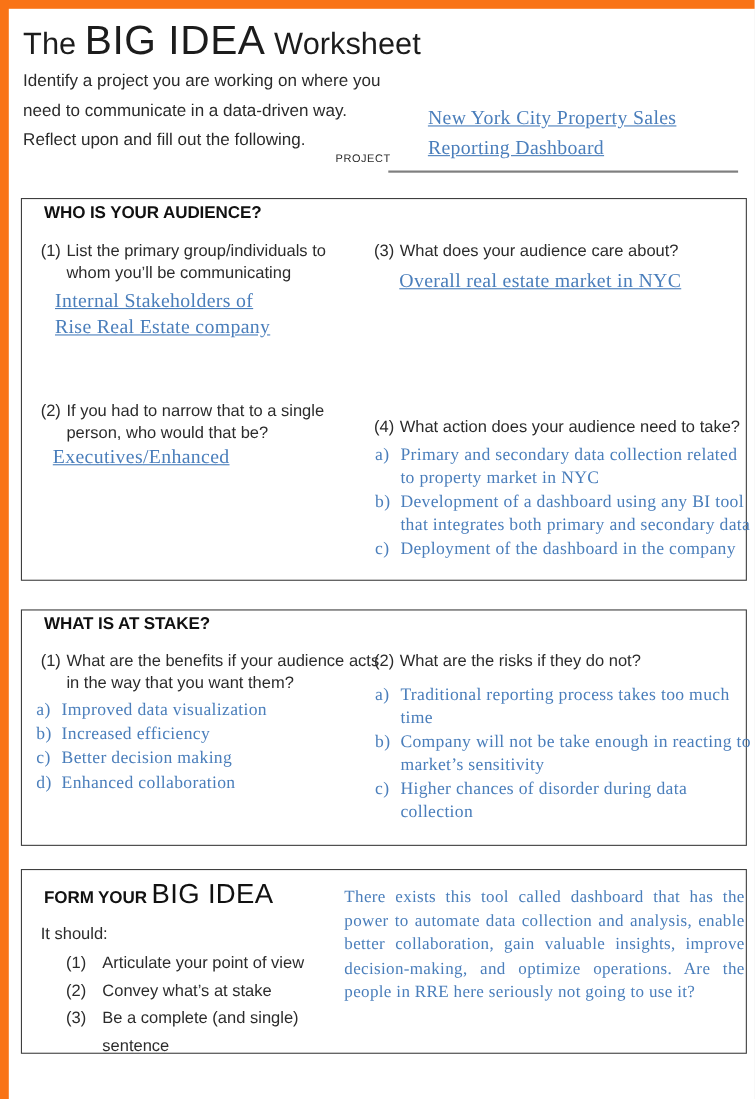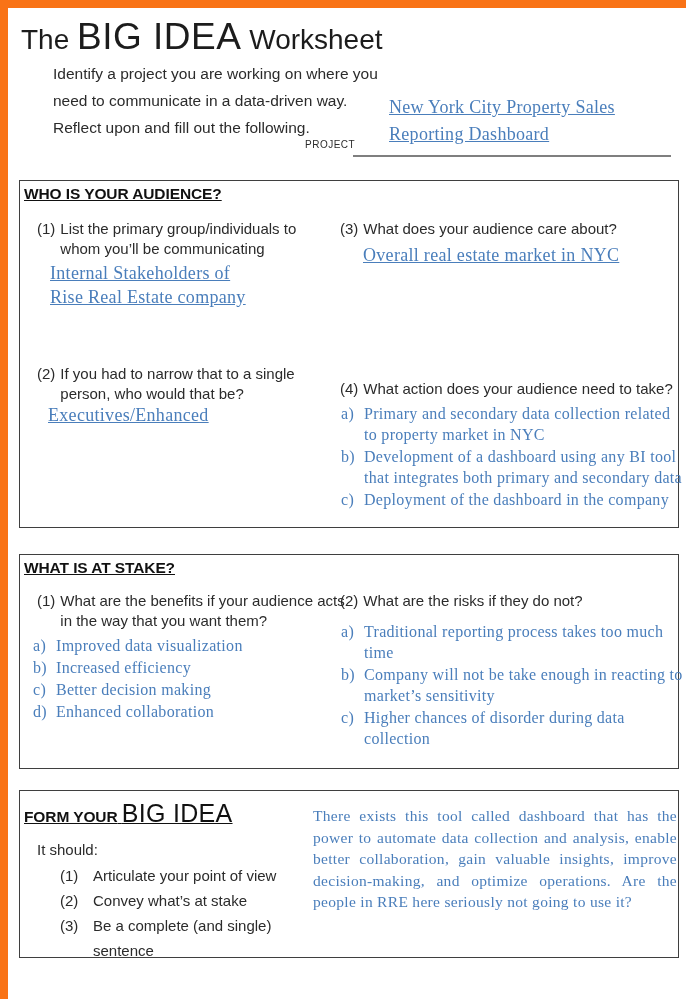--- a/index.html
+++ b/index.html
@@ -11,34 +11,34 @@
     border:8px solid #f97316;
     box-shadow:2px 3px 0 rgba(110,110,110,.55);
     font-family:"Liberation Sans", sans-serif;
     color:#262626;
     overflow:hidden;
   }
   .abs{position:absolute;}
   
   .title{left:13px;top:8px;font-size:28px;color:#1c1c1c;white-space:nowrap;}
   .title .big{font-size:37px;letter-spacing:.5px;}
-  .intro{left:13px;top:52px;width:330px;font-size:15.5px;line-height:27px;color:#2b2b2b;margin-left:32px;}
+  .intro{left:13px;top:52px;width:330px;font-size:15.5px;line-height:27px;color:#2b2b2b;}
   .project-label{left:297px;top:131px;font-size:10px;letter-spacing:.5px;color:#2b2b2b;}
   .project-line{left:345px;top:116px;width:318px;height:31px;border-bottom:2px solid #7f7f7f;}
   .project-value{left:381px;top:86px;line-height:27px;}
   
   .hw{font-family:cursive;color:#4a7ebb;letter-spacing:.3px;}
   .hw-lg{font-size:18px;text-decoration:underline;}
   .hw-md{font-size:16px;}
   
   .box{position:absolute;border:1.5px solid #3f3f3f;background:#fff;}
   .box-audience{left:11px;top:172px;width:658px;height:346px;}
   .box-stake{left:11px;top:546px;width:658px;height:213px;}
   .box-bigidea{left:11px;top:782px;width:658px;height:166px;}
-  .sec-h{left:4px;top:4px;font-size:15.5px;font-weight:700;color:#111;letter-spacing:-.1px;white-space:nowrap;text-decoration:underline;}
+  .sec-h{left:20px;top:4px;font-size:15.5px;font-weight:700;color:#111;letter-spacing:-.1px;white-space:nowrap;}
   .h3-small{font-size:15.5px;font-weight:700;}
   .h3-big{font-size:25px;font-weight:400;letter-spacing:.3px;}
   
   .q{display:flex;gap:5px;font-size:15px;line-height:20px;color:#2b2b2b;}
   .q .lbl{flex:none;}
   .q .txt{flex:1;}
   
   .hw-list{display:flex;flex-direction:column;}
   .hw-item{display:flex;gap:8px;line-height:21px;margin-bottom:1px;}
   .hw-item .lbl{flex:none;width:15px;}

